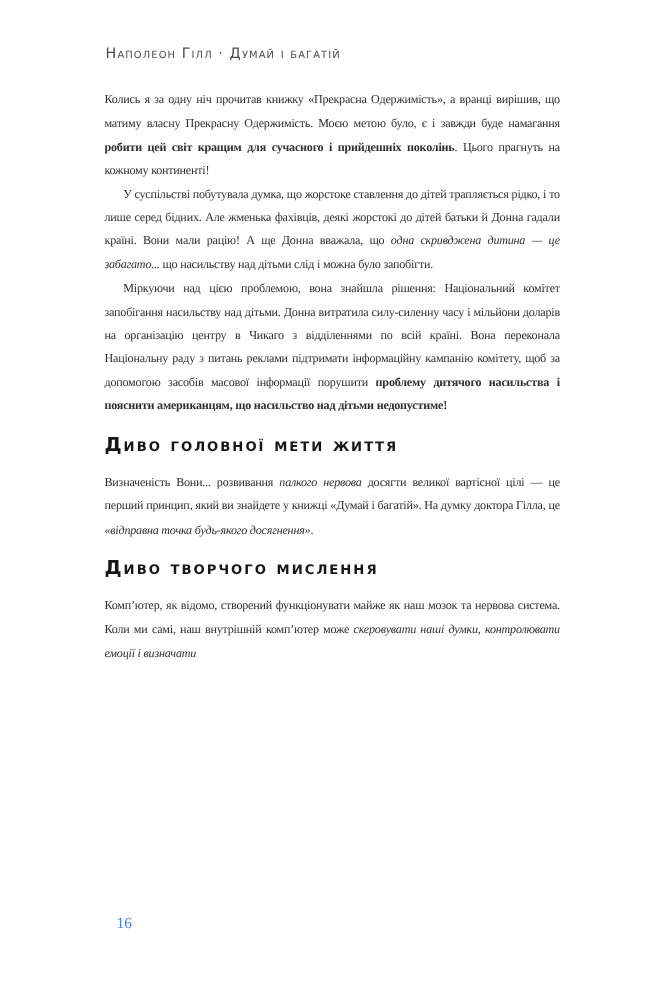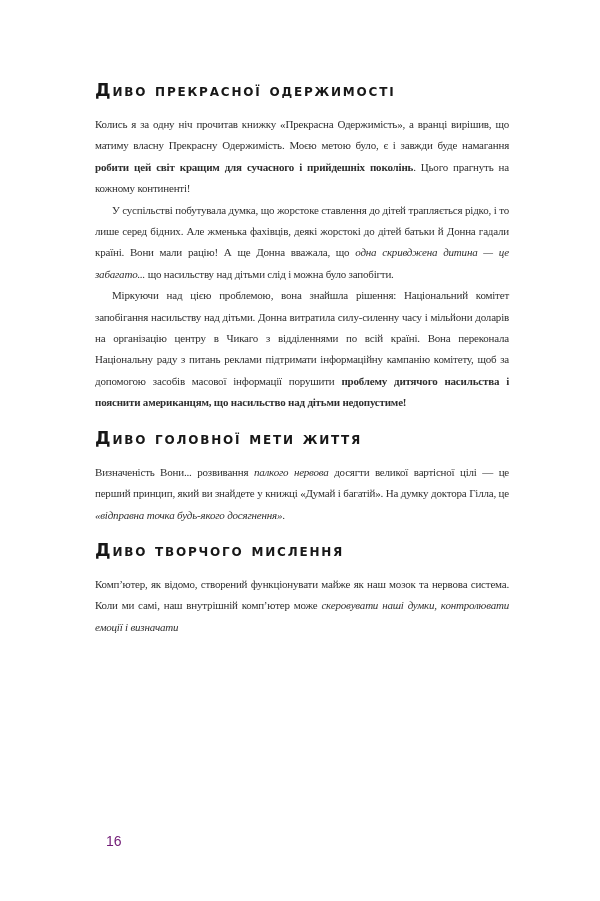--- a/index.html
+++ b/index.html
@@ -56,33 +56,33 @@
     letter-spacing:-0.2px;
     text-align:justify;
   }
   .para.indent{text-indent:17px;}
   .para .b{font-weight:700;}
   .para .i{font-style:italic;}
   .page-number{
     position:absolute;
     left:106px;
     top:834px;
-    font-family:Liberation Sans, sans-serif;
+    font-family:Liberation Serif, serif;
     font-size:14px;
     line-height:14px;
-    color:#701a75;
+    color:#3b82f6;
   }
 </style>
 </head>
 <body>
 
 <div class="page">
+  <div class="running-header">Наполеон Гілл · Думай і багатій</div>
 
   <div class="content">
-      <h2 class="section-heading">Диво прекрасної одержимості</h2>
       <p class="para"><span>Колись я за одну ніч прочитав книжку «Прекрасна Одержимість», а вранці вирішив, що матиму власну Прекрасну Одержимість. Моєю метою було, є і завжди буде намагання </span><span class="b">робити цей світ кращим для сучасного і прийдешніх поколінь</span><span>. Цього прагнуть на кожному континенті!</span></p>
       <p class="para indent"><span>У суспільстві побутувала думка, що жорстоке ставлення до дітей трапляється рідко, і то лише серед бідних. Але жменька фахівців, деякі жорстокі до дітей батьки й Донна гадали країні. Вони мали рацію! А ще Донна вважала, що </span><span class="i">одна скривджена дитина — це забагато...</span><span> що насильству над дітьми слід і можна було запобігти.</span></p>
       <p class="para indent"><span>Міркуючи над цією проблемою, вона знайшла рішення: Національний комітет запобігання насильству над дітьми. Донна витратила силу-силенну часу і мільйони доларів на організацію центру в Чикаго з відділеннями по всій країні. Вона переконала Національну раду з питань реклами підтримати інформаційну кампанію комітету, щоб за допомогою засобів масової інформації порушити </span><span class="b">проблему дитячого насильства і пояснити американцям, що насильство над дітьми недопустиме!</span></p>
       <h2 class="section-heading">Диво головної мети життя</h2>
       <p class="para"><span>Визначеність Вони... розвивання </span><span class="i">палкого нервова</span><span> досягти великої вартісної цілі — це перший принцип, який ви знайдете у книжці «Думай і багатій». На думку доктора Гілла, це </span><span class="i">«відправна точка будь-якого досягнення»</span><span>.</span></p>
       <h2 class="section-heading">Диво творчого мислення</h2>
       <p class="para"><span>Комп’ютер, як відомо, створений функціонувати майже як наш мозок та нервова система. Коли ми самі, наш внутрішній комп’ютер може </span><span class="i">скеровувати наші думки, контролювати емоції і визначати</span></p>
     </div>
 
   <div class="page-number">16</div>

